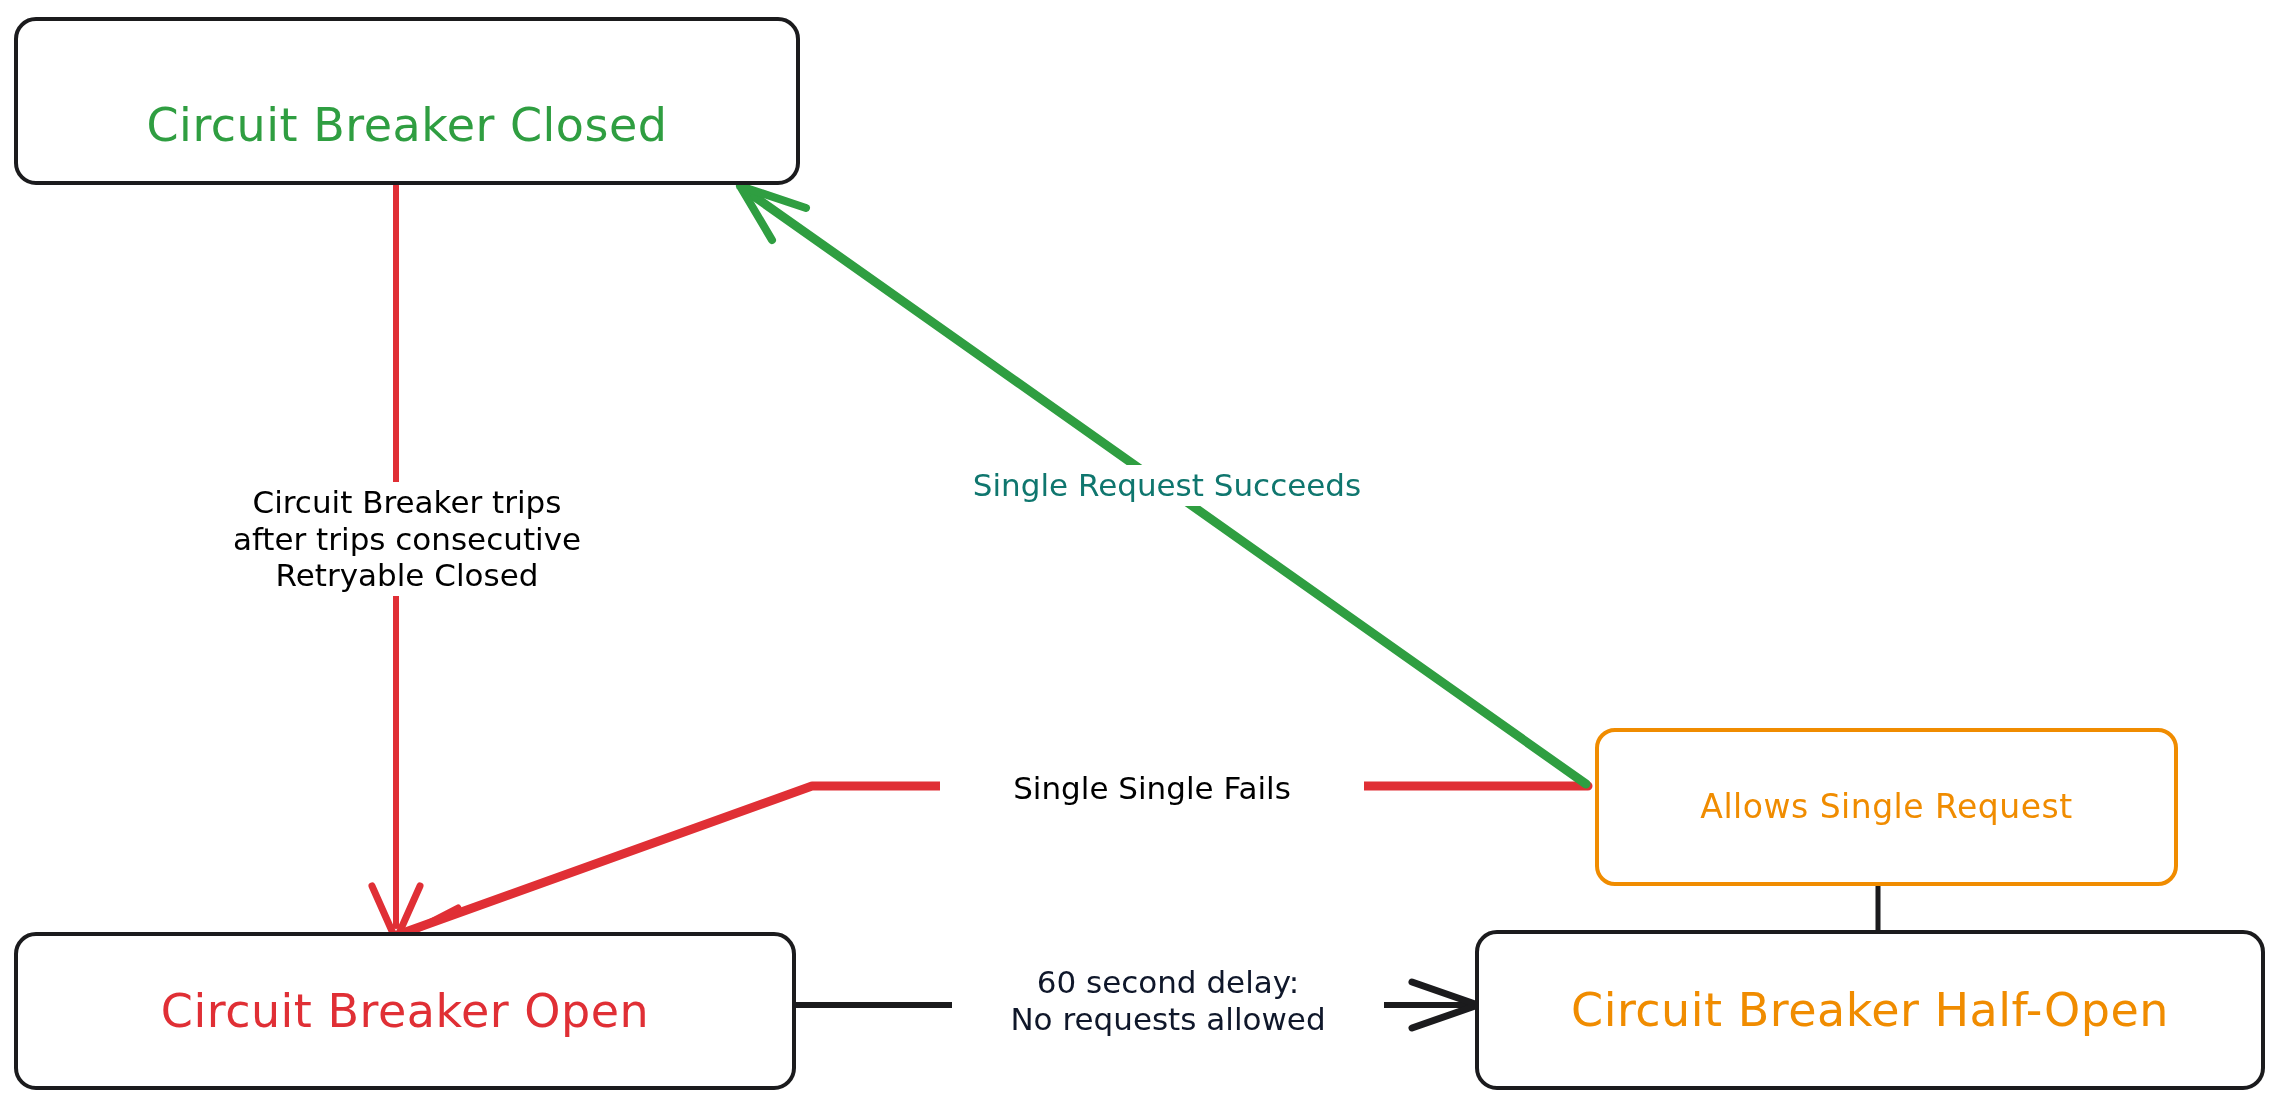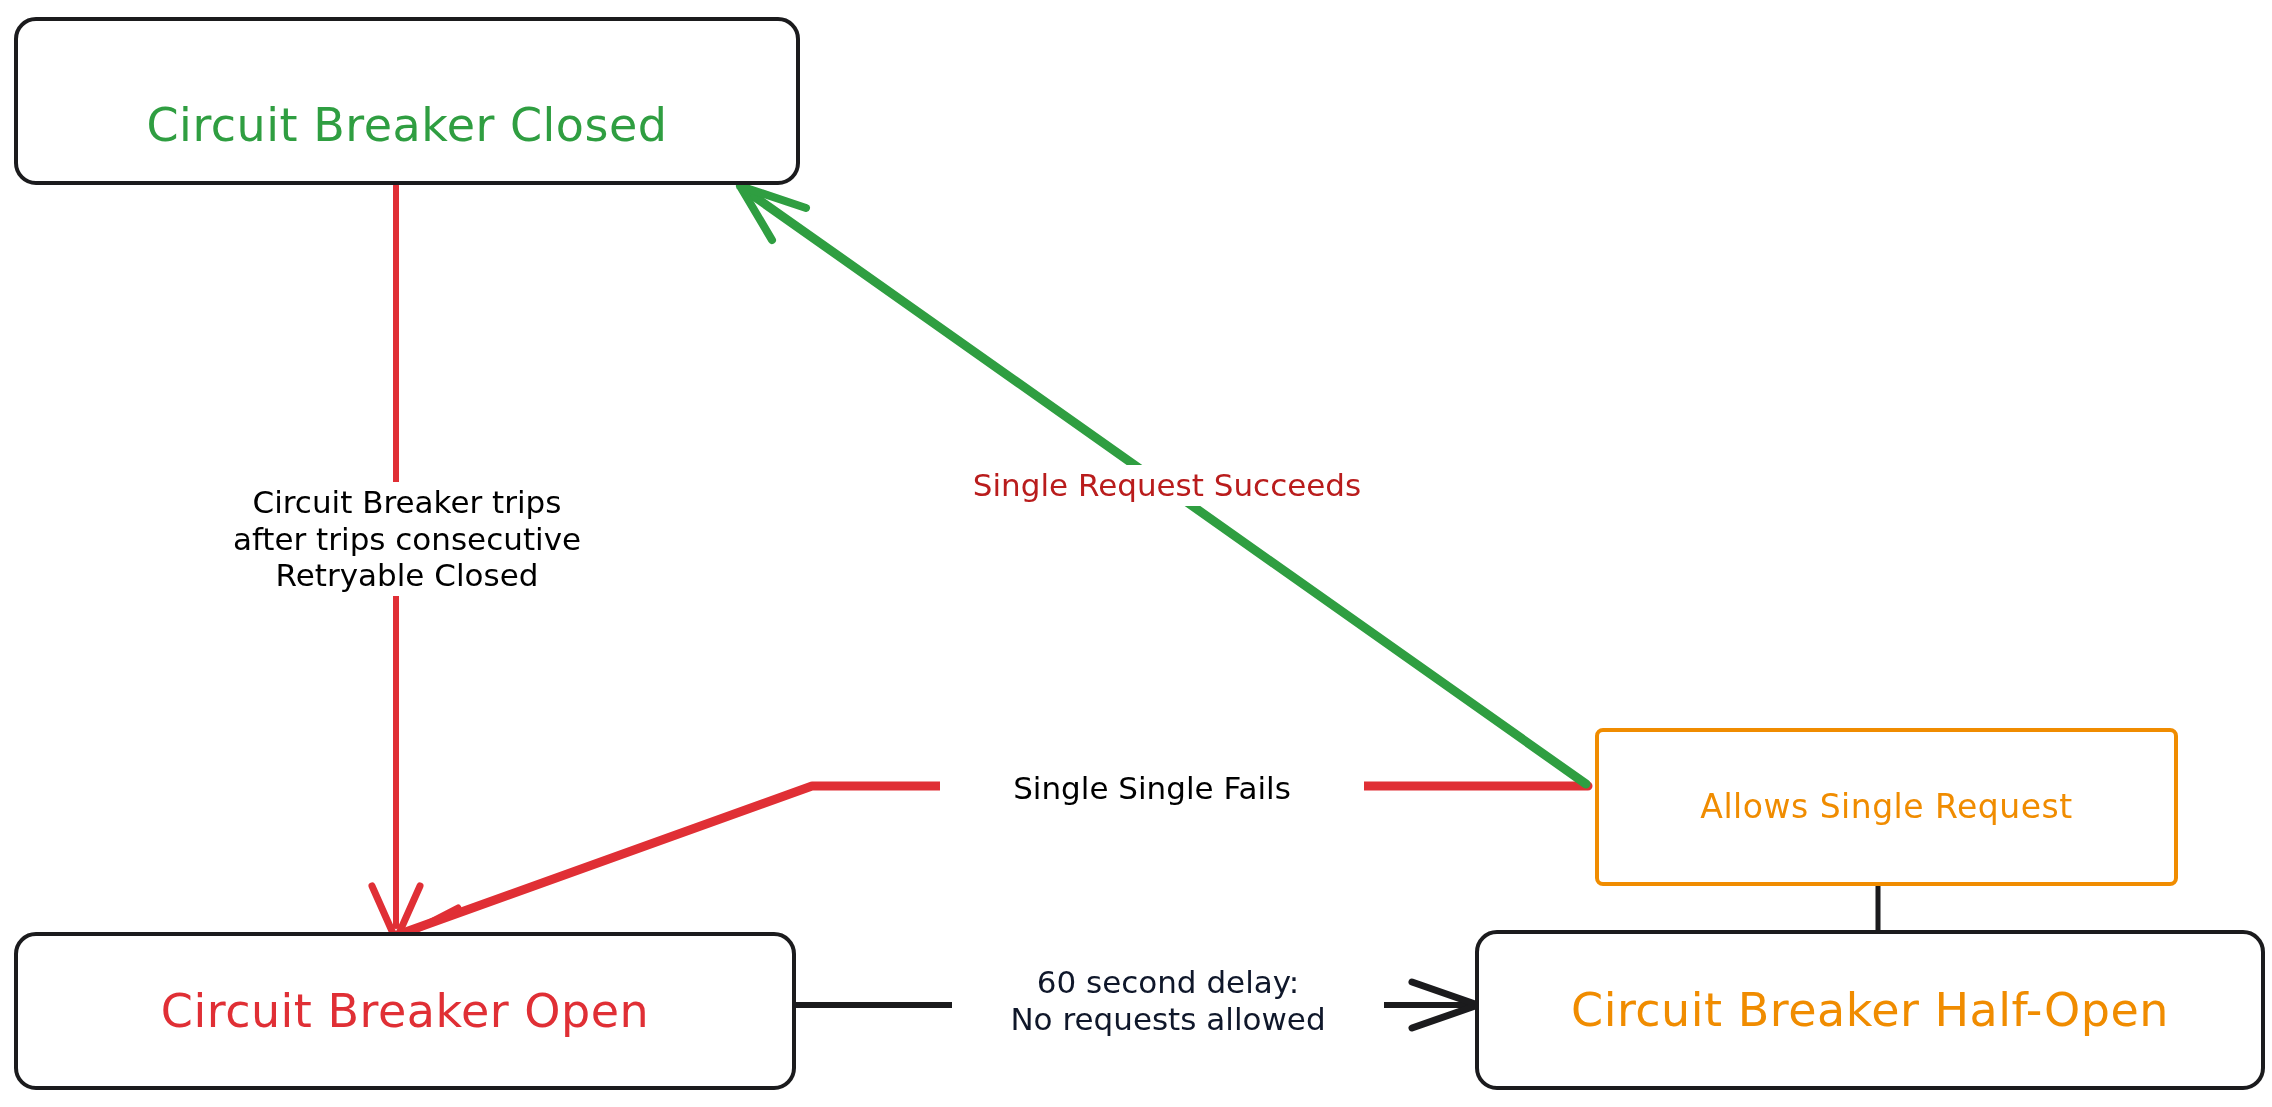--- a/index.html
+++ b/index.html
@@ -22,21 +22,21 @@
     display: flex;
     align-items: center;
     justify-content: center;
     border-radius: 22px;
   }
   .node-black {
     border: 4px solid #1b1b1d;
   }
   .node-orange {
     border: 4px solid #f08c00;
-    border-radius: 8px;
+    border-radius: 20px;
   }
   .node-label {
     font-family: "DejaVu Sans", sans-serif;
     font-weight: 400;
     letter-spacing: 0.5px;
     white-space: nowrap;
     line-height: 1.1;
   }
   .lbl-closed { color: #2f9e41; font-size: 46px; margin-top: 48px; }
   .lbl-open { color: #e02f35; font-size: 46px; }
@@ -56,21 +56,21 @@
     position: absolute;
     font-family: "DejaVu Sans", sans-serif;
     font-size: 31px;
     line-height: 1.18;
     white-space: nowrap;
     text-align: center;
     background: #ffffff;
     padding: 2px 6px;
   }
   .et-red { color: #000000; }
-  .et-green { color: #b91c1c; }
+  .et-green { color: #0f766e; }
   .et-black { color: #0f172a; }
 </style>
 </head>
 <body>
 
 <div id="canvas">
 
   <svg class="edges" viewBox="0 0 2272 1107">
 
     <g>

